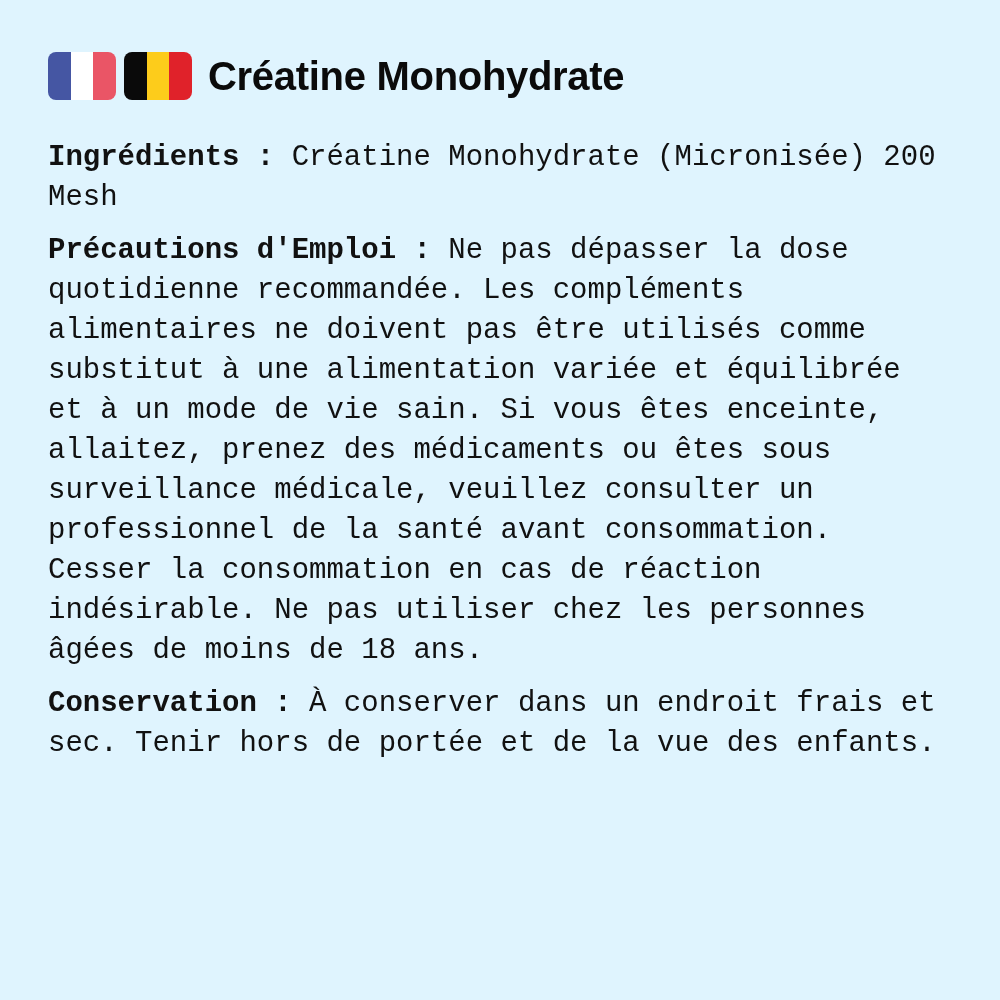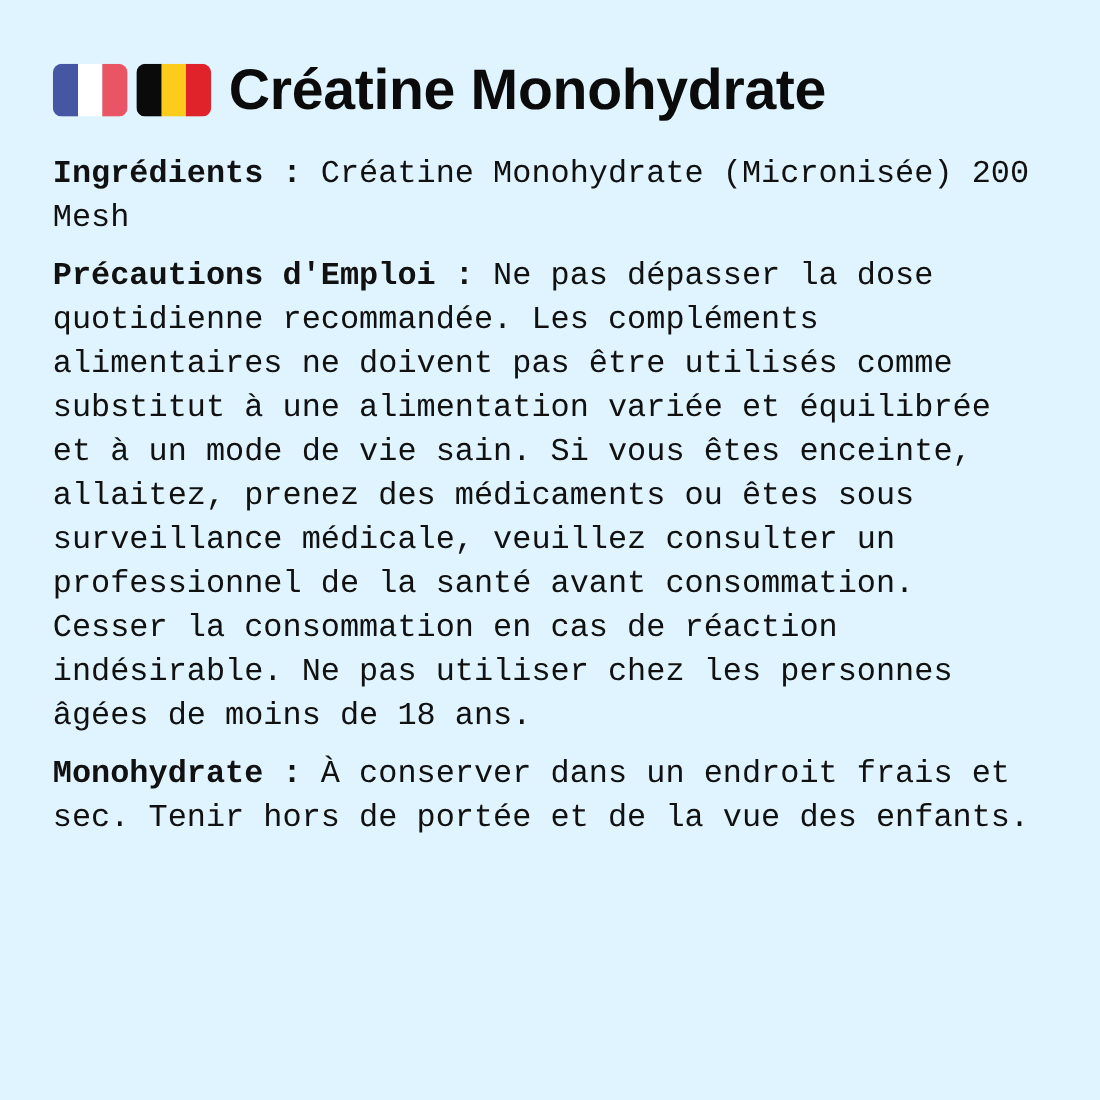--- a/index.html
+++ b/index.html
@@ -14,21 +14,21 @@
   .header {
     position: absolute; left: 48px; top: 52px;
     display: flex; align-items: center;
   }
   .flag {
     width: 68px; height: 48px; border-radius: 8px; overflow: hidden;
     display: flex; margin-right: 8px;
   }
   .flag span { flex: 1; }
   .title {
-    font-size: 52px; font-weight: bold; margin-left: 8px; letter-spacing: -0.3px;
+    font-size: 40px; font-weight: bold; margin-left: 8px; letter-spacing: -0.3px;
     color: #0b0b0b;
   }
   .content {
     position: absolute; left: 48px; top: 138px; width: 900px;
     font-size: 29px; line-height: 40px;
   }
   .section { margin-bottom: 13px; font-family: Liberation Mono, monospace; }
   .label { font-weight: bold; }
   .section.weight { margin-top: 32px; }
   .e-sign { font-size: 34px; }
@@ -51,15 +51,15 @@
 </div>
 
 <div class="content">
   <div class="section">
     <span class="label">Ingrédients :</span><span> Créatine Monohydrate (Micronisée) 200 Mesh</span>
   </div>
   <div class="section">
     <span class="label">Précautions d'Emploi :</span><span> Ne pas dépasser la dose quotidienne recommandée. Les compléments alimentaires ne doivent pas être utilisés comme substitut à une alimentation variée et équilibrée et à un mode de vie sain. Si vous êtes enceinte, allaitez, prenez des médicaments ou êtes sous surveillance médicale, veuillez consulter un professionnel de la santé avant consommation. Cesser la consommation en cas de réaction indésirable. Ne pas utiliser chez les personnes âgées de moins de 18 ans.</span>
   </div>
   <div class="section">
-    <span class="label">Monohydrate :</span><span> À conserver dans un endroit frais et sec. Tenir hors de portée et de la vue des enfants.</span>
+    <span class="label">Conservation :</span><span> À conserver dans un endroit frais et sec. Tenir hors de portée et de la vue des enfants.</span>
   </div>
 </div>
 
 </body></html>

